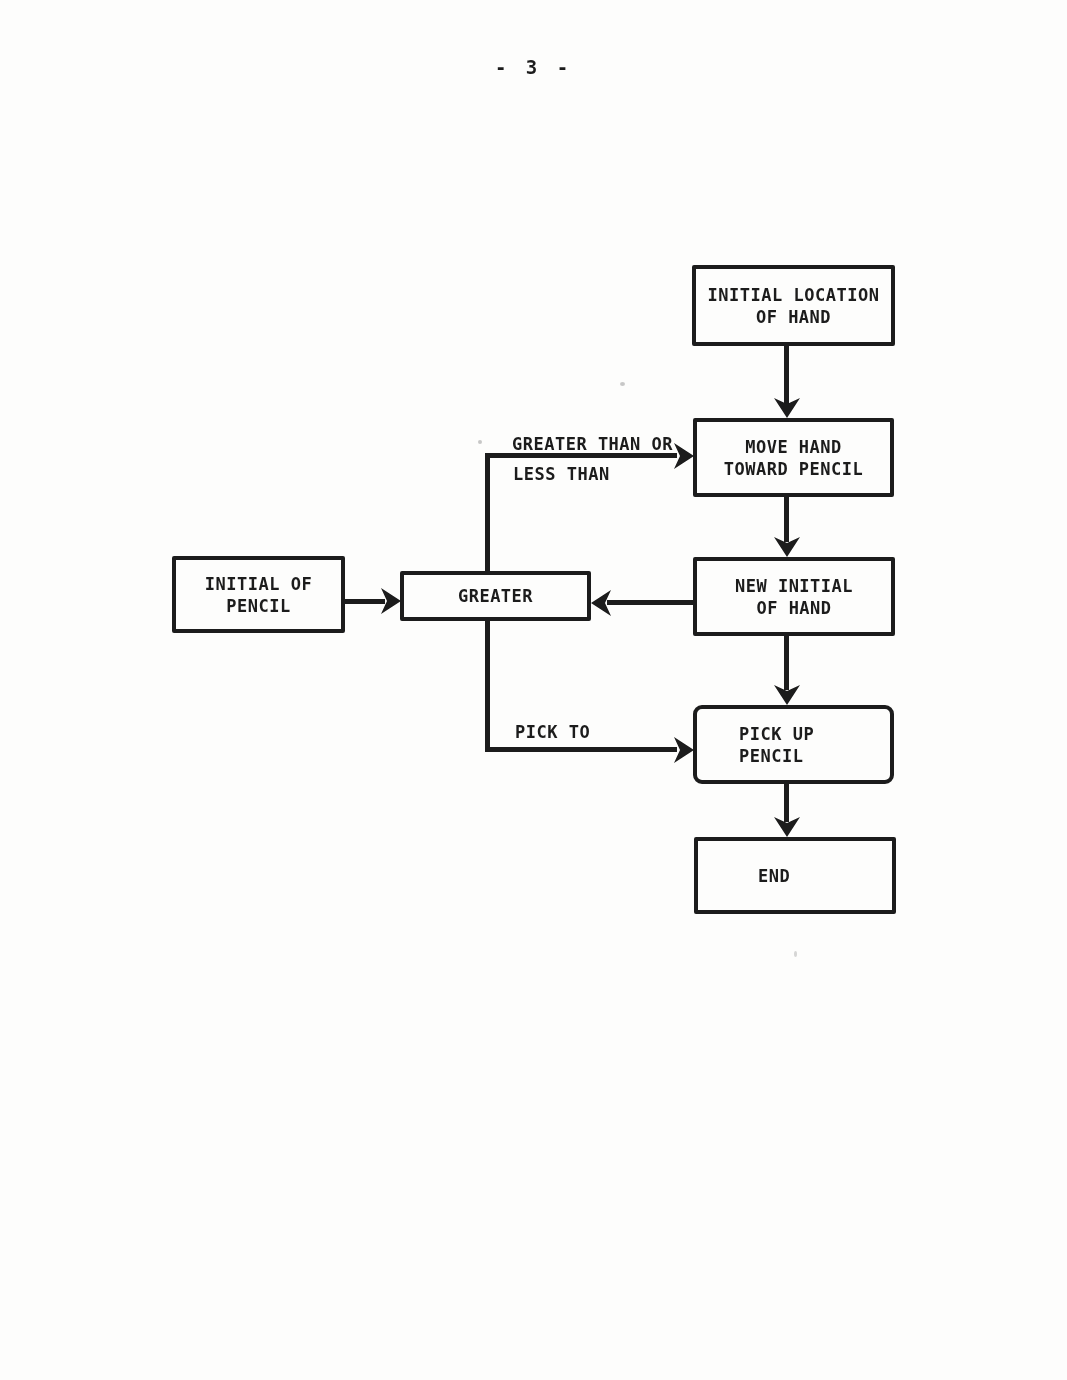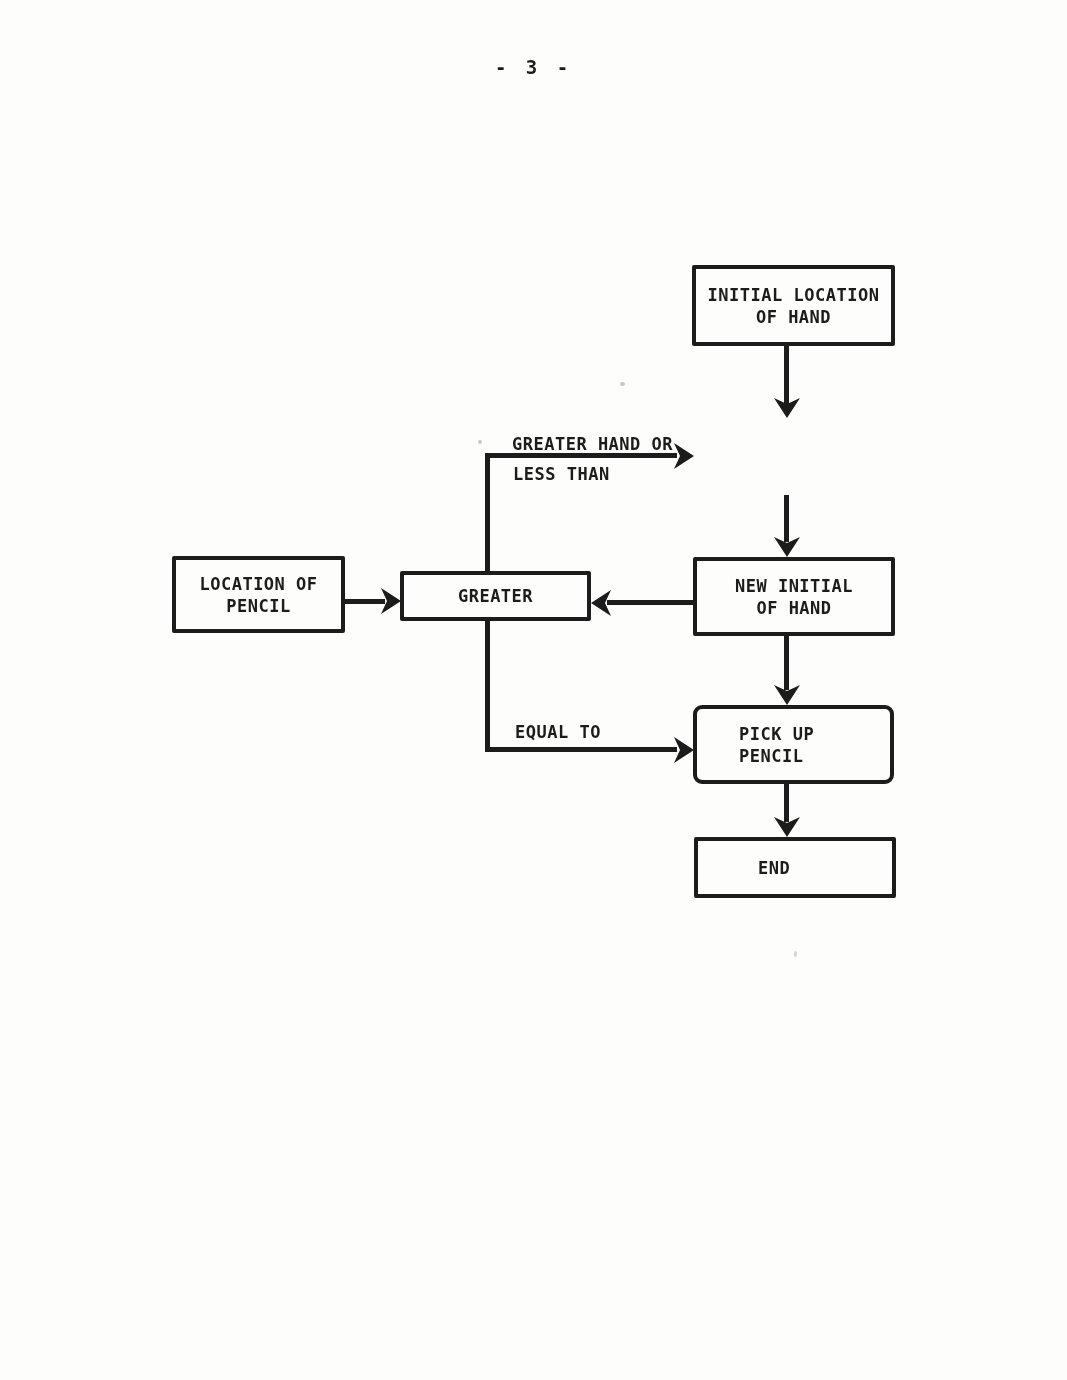--- a/index.html
+++ b/index.html
@@ -35,21 +35,21 @@
     font-size:17px;font-weight:bold;
     line-height:22px;
     letter-spacing:0.5px;
     text-align:center;
     z-index:2;
   }
   .b-initial{left:692px;top:265px;width:203px;height:81px;}
   .b-move  {left:693px;top:418px;width:201px;height:79px;}
   .b-newloc{left:693px;top:557px;width:202px;height:79px;}
   .b-pickup{left:693px;top:705px;width:201px;height:79px;align-items:flex-start;padding-left:42px;text-align:left;border-radius:9px;}
-  .b-end   {left:694px;top:837px;width:202px;height:61px;align-items:flex-start;padding-left:60px;text-align:left;}
+  .b-end   {left:694px;top:837px;width:202px;height:77px;align-items:flex-start;padding-left:60px;text-align:left;}
   .b-pencil{left:172px;top:556px;width:173px;height:77px;}
   .b-compare{left:400px;top:571px;width:191px;height:50px;}
   
   .line{position:absolute;background:var(--ink);z-index:1;}
   .v1{left:784px;top:344px;width:5px;height:60px;}
   .v2{left:784px;top:495px;width:5px;height:47px;}
   .v3{left:784px;top:635px;width:5px;height:55px;}
   .v4{left:784px;top:783px;width:5px;height:39px;}
   .h-pencil{left:345px;top:599px;width:40px;height:5px;}
   .h-newloc{left:607px;top:600px;width:86px;height:5px;}
@@ -107,46 +107,50 @@
 
   <div class="ah ah-down a1"></div>
   <div class="ah ah-down a2"></div>
   <div class="ah ah-down a3"></div>
   <div class="ah ah-down a4"></div>
   <div class="ah ah-right a-pencil"></div>
   <div class="ah ah-left a-newloc"></div>
   <div class="ah ah-right a-greater"></div>
   <div class="ah ah-right a-equal"></div>
 
-  <div class="elabel l-greater1">GREATER HAND OR</div>
+  <div class="elabel l-greater1">GREATER THAN OR</div>
   <div class="elabel l-greater2">LESS THAN</div>
-  <div class="elabel l-equal">EQUAL TO</div>
+  <div class="elabel l-equal">PICK TO</div>
 
   <div class="fbox b-initial">
     <span>INITIAL LOCATION</span>
     <span>OF HAND</span>
   </div>
 
+  <div class="fbox b-move">
+    <span>MOVE HAND</span>
+    <span>TOWARD PENCIL</span>
+  </div>
 
   <div class="fbox b-newloc">
     <span>NEW INITIAL</span>
     <span>OF HAND</span>
   </div>
 
   <div class="fbox b-pickup">
     <span>PICK UP</span>
     <span>PENCIL</span>
   </div>
 
   <div class="fbox b-end">
     <span>END</span>
   </div>
 
   <div class="fbox b-pencil">
-    <span>LOCATION OF</span>
+    <span>INITIAL OF</span>
     <span>PENCIL</span>
   </div>
 
   <div class="fbox b-compare">
     <span>GREATER</span>
   </div>
 
   <div class="speck s1"></div>
   <div class="speck s2"></div>
   <div class="speck s3"></div>

